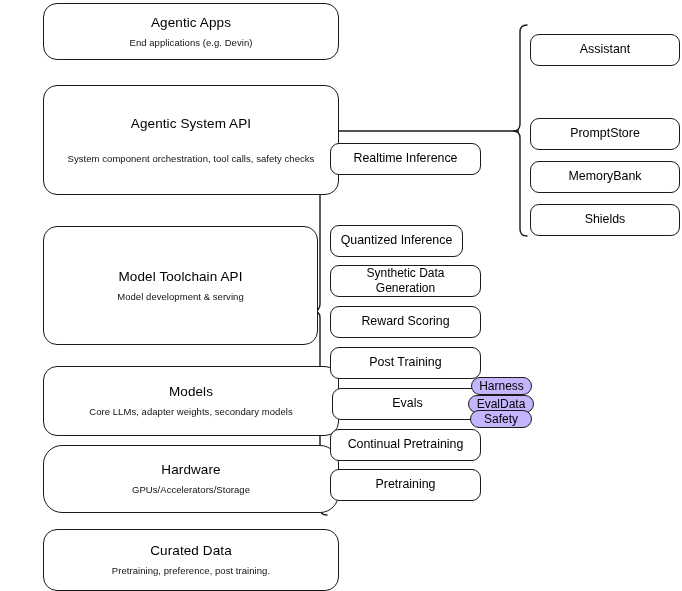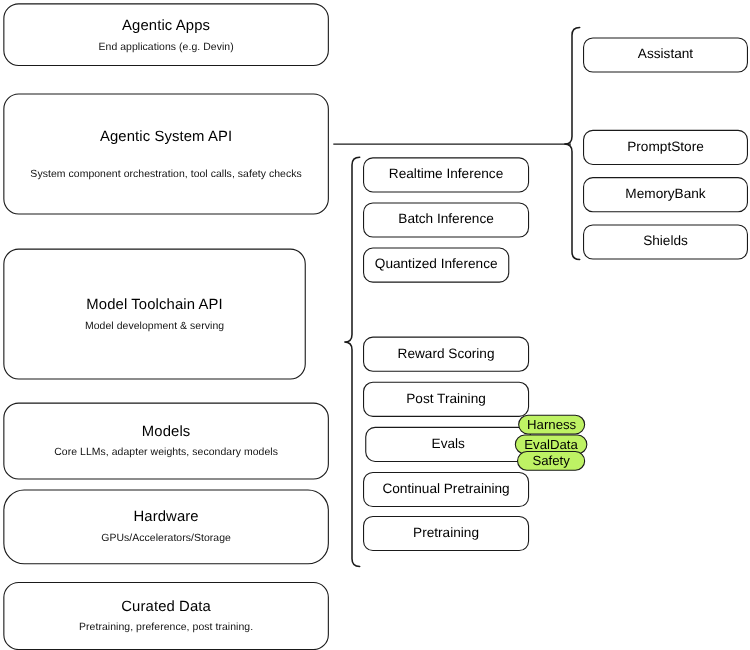--- a/index.html
+++ b/index.html
@@ -33,20 +33,21 @@
     flex-direction: column;
     align-items: center;
     justify-content: center;
     text-align: center;
     line-height: 1.25;
   }
   
   .layer {
     border-radius: 14px;
     padding: 4px 10px;
+    margin-left: 40px;
   }
   .layer .title {
     font-size: 13.5px;
     color: #000;
     letter-spacing: 0.1px;
   }
   .layer .subtitle {
     font-size: 9.5px;
     color: #111;
     margin-top: 5px;
@@ -55,21 +56,21 @@
   
   .item {
     border-radius: 9px;
     font-size: 12.4px;
     padding: 0 6px;
   }
   
   .capsule {
     position: absolute;
     box-sizing: border-box;
-    background: #bef264;
+    background: #c4b5fd;
     border: 1.4px solid #1a1a1a;
     border-radius: 40px;
     display: flex;
     align-items: center;
     justify-content: center;
     font-size: 12px;
     line-height: 1;
     z-index: 5;
   }
   
@@ -125,25 +126,25 @@
   </div>
 
   <div class="node layer" style="left:3px; top:529px; width:296px; height:62px;">
     <div class="title">Curated Data</div>
     <div class="subtitle">Pretraining, preference, post training.</div>
   </div>
 
   <div class="node item" style="left:330px; top:143px; width:151px; height:32px;">
     <span>Realtime Inference</span>
   </div>
-  <div class="node item" style="left:330px; top:184px; width:151px; height:32px;">
-    <span>Batch Inference</span>
-  </div>
   <div class="node item" style="left:330px; top:225px; width:133px; height:32px;">
     <span>Quantized Inference</span>
+  </div>
+  <div class="node item" style="left:330px; top:265px; width:151px; height:32px; font-size:12px;">
+    <span>Synthetic Data Generation</span>
   </div>
   <div class="node item" style="left:330px; top:306px; width:151px; height:32px;">
     <span>Reward Scoring</span>
   </div>
   <div class="node item" style="left:330px; top:347px; width:151px; height:32px;">
     <span>Post Training</span>
   </div>
   <div class="node item" style="left:332px; top:388px; width:151px; height:32px;">
     <span>Evals</span>
   </div>

